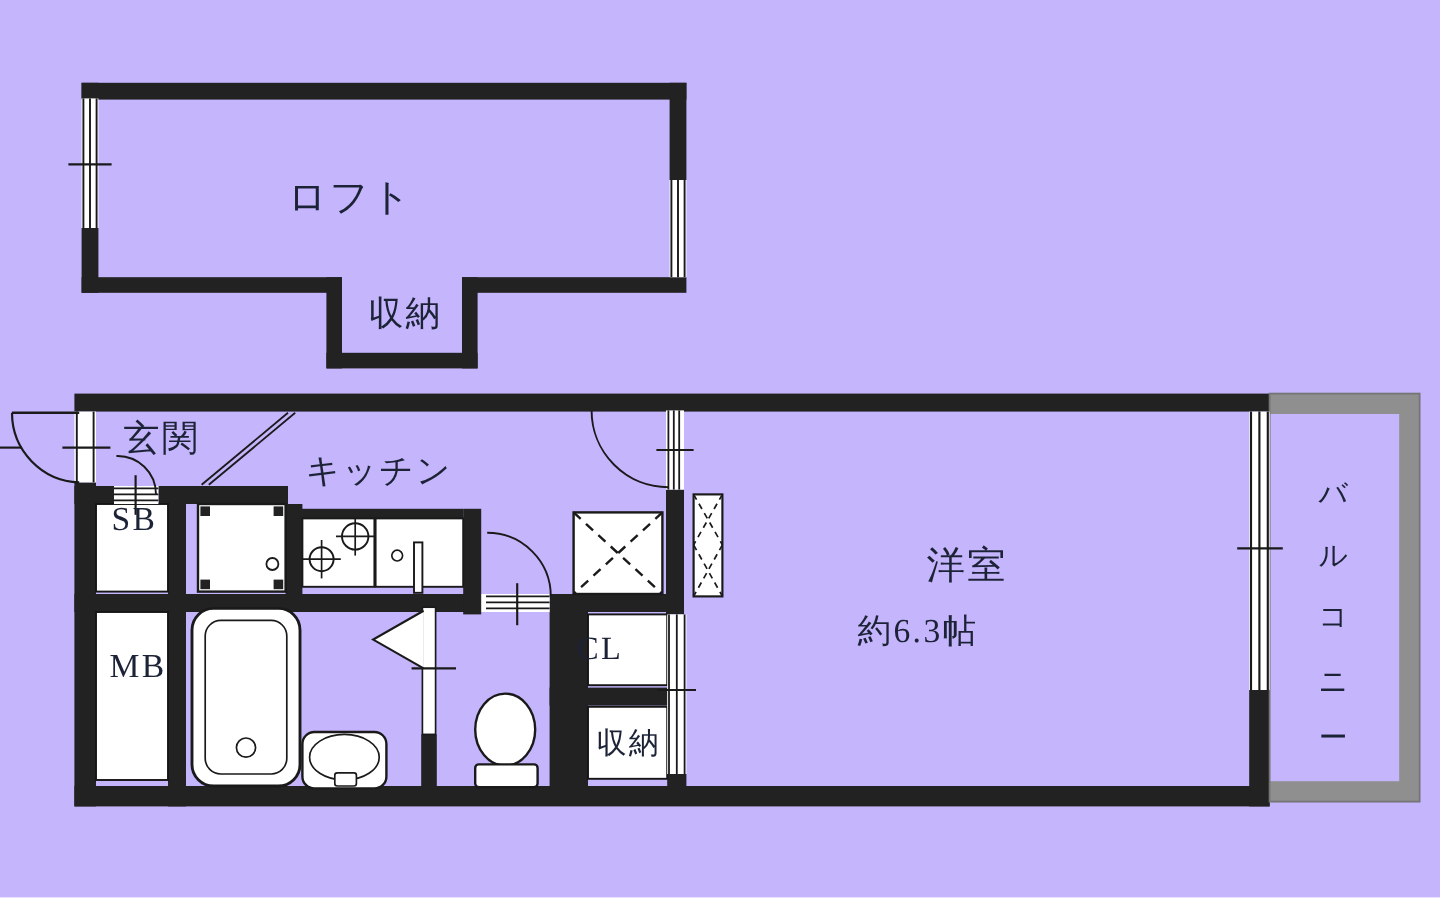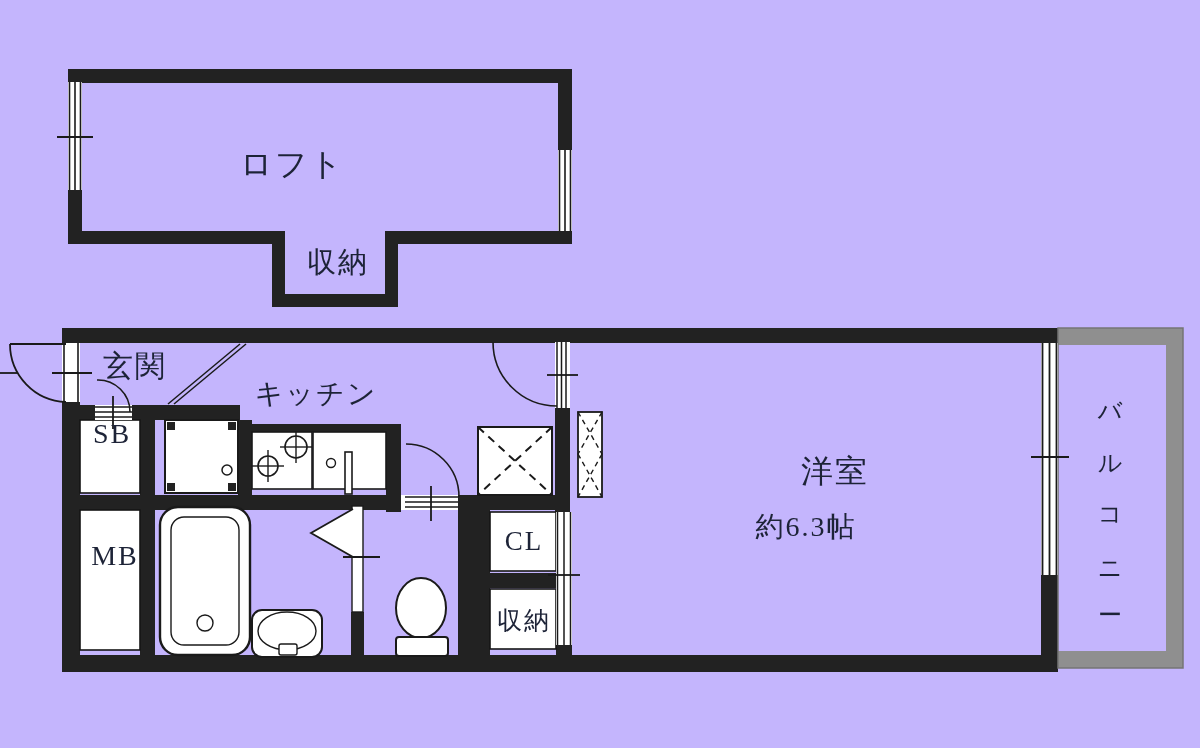--- a/index.html
+++ b/index.html
@@ -203,18 +203,18 @@
     <line x1="602" y1="454" x2="578" y2="497" stroke-width="1.4" stroke-dasharray="5 4"></line>
   </g>
 </svg>
 
   <div class="label fs32" style="left:292px;top:164px;">ロフト</div>
   <div class="label fs29" style="left:338px;top:262px;">収納</div>
   <div class="label fs30" style="left:135px;top:366px;">玄関</div>
   <div class="label fs28" style="left:316px;top:394px;">キッチン</div>
   <div class="label fs28" style="left:112px;top:434px;">SB</div>
   <div class="label fs28" style="left:115px;top:556px;">MB</div>
-  <div class="label fs27" style="left:524px;top:541px;">CL</div>
+  <div class="label fs27" style="left:500px;top:541px;">CL</div>
   <div class="label fs25" style="left:524px;top:620px;">収納</div>
-  <div class="label fs32" style="left:835px;top:471px;">洋室</div>
-  <div class="label fs28" style="left:806px;top:527px;">約6.3帖</div>
+  <div class="label fs32" style="left:806px;top:471px;">洋室</div>
+  <div class="label fs28" style="left:765px;top:527px;">約6.3帖</div>
   <div class="label v fs24" style="left:1110px;top:384px;">バルコニー</div>
 </div>
 
 </body></html>

